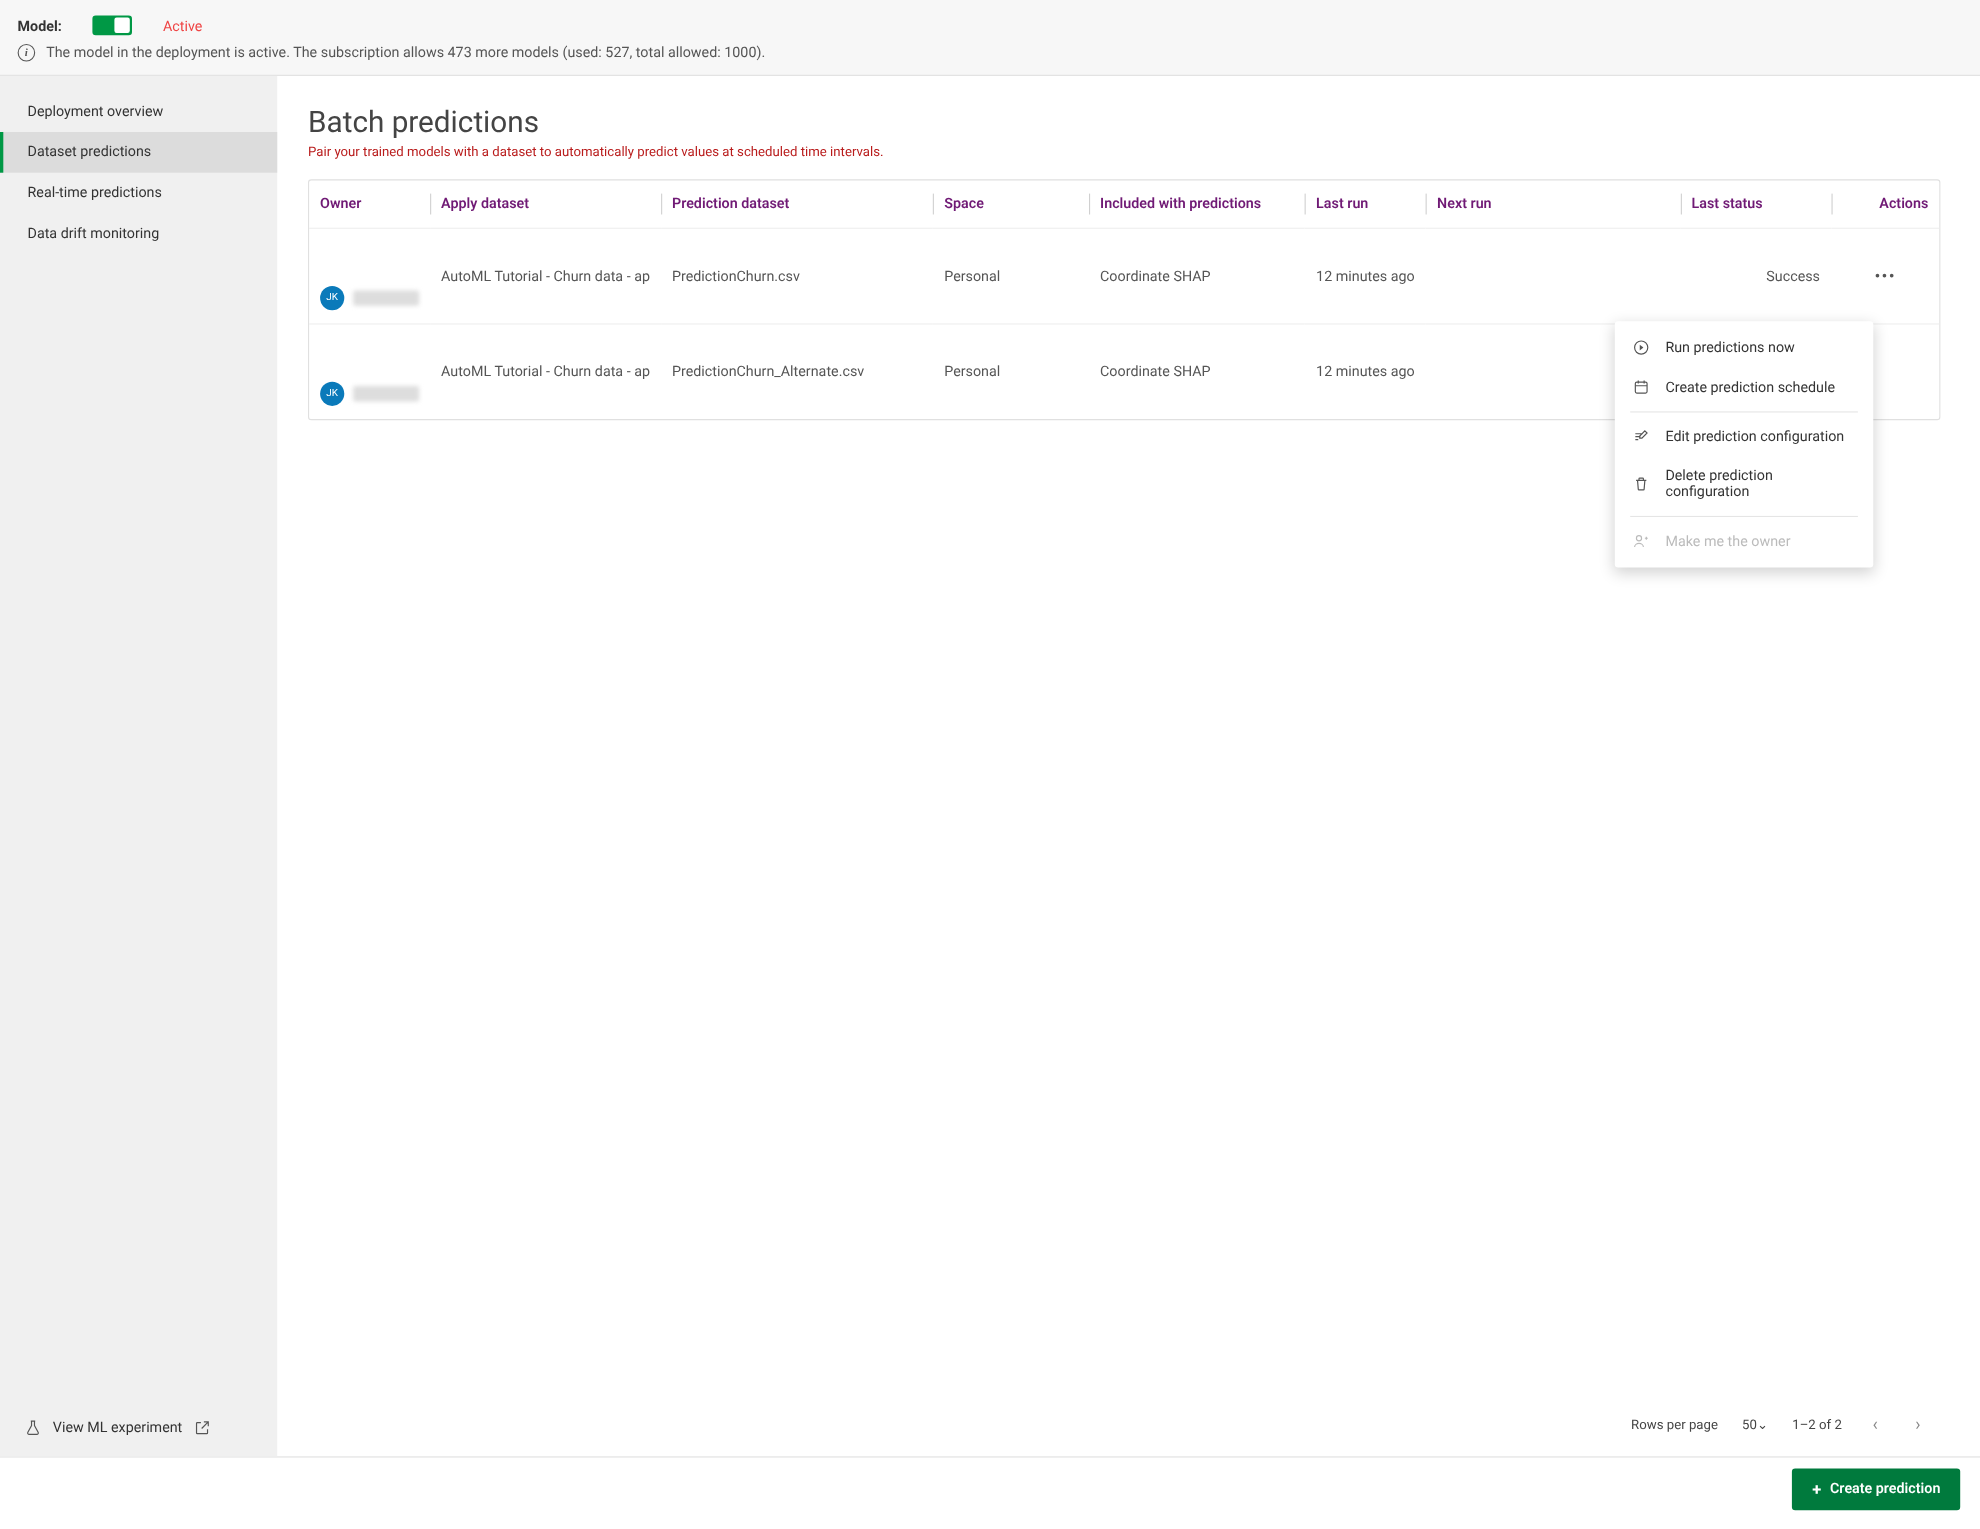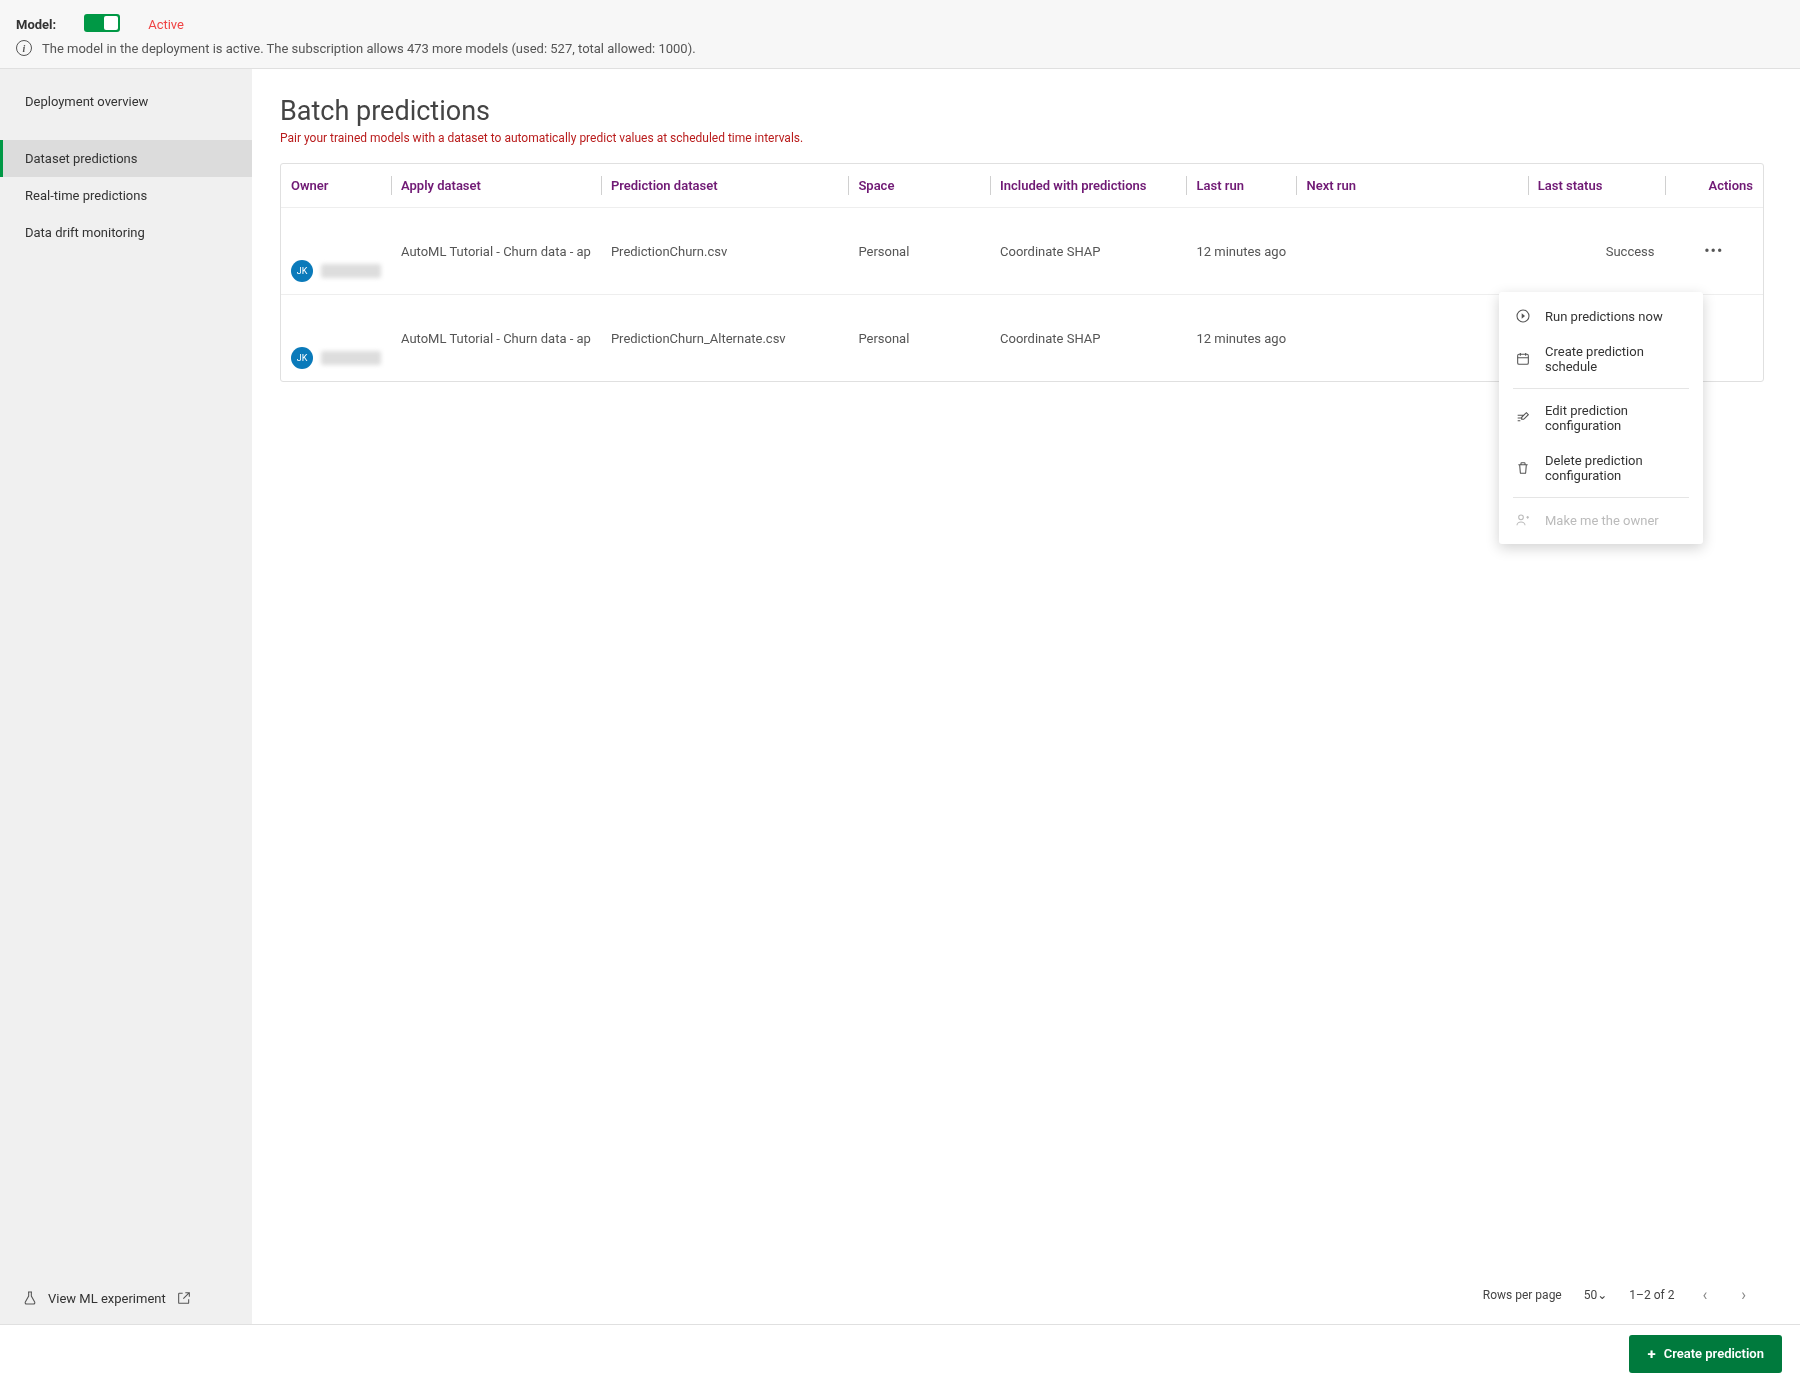--- a/index.html
+++ b/index.html
@@ -13,42 +13,42 @@
 .toggle::after { content: ""; position: absolute; right: 2px; top: 2px; width: 14px; height: 14px; background: #fff; border-radius: 2px; }
 .status-text { font-size: 13px; color: #ef4444; }
 .info-row { display: flex; align-items: center; gap: 10px; color: #555; font-size: 13px; }
 .info-icon { width: 16px; height: 16px; border: 1.3px solid #555; border-radius: 50%; display: inline-flex; align-items: center; justify-content: center; font-size: 10px; font-family: Georgia, serif; font-style: italic; font-weight: 700; }
 
 
 .layout { display: flex; height: calc(100% - 77px - 58px); }
 .sidebar { width: 252px; background: #f0f0f0; display: flex; flex-direction: column; }
 .sidebar-nav { padding-top: 14px; }
 .sidebar-item { padding: 11px 22px; font-size: 13px; color: #333; cursor: pointer; border-left: 3px solid transparent; }
-.sidebar-item.active { background: #dcdcdc; border-left-color: #009845; margin-top: 20px; }
+.sidebar-item.active { background: #dcdcdc; border-left-color: #009845; }
 .sidebar-footer { margin-top: auto; padding: 18px 22px; display: flex; align-items: center; gap: 10px; font-size: 13px; color: #333; cursor: pointer; }
 
 
 .main { flex: 1; padding: 26px 36px 0 28px; display: flex; flex-direction: column; position: relative; }
 .page-title { font-size: 27px; font-weight: 400; color: #444; }
 .page-subtitle { font-size: 12px; color: #b91c1c; margin-top: 4px; margin-bottom: 18px; }
 
 
 .table-wrap { border: 1px solid #e0e0e0; border-radius: 3px; background: #fff; overflow: visible; position: relative; }
 .tbl { width: 100%; border-collapse: collapse; }
 .tbl th { text-align: left; font-weight: 600; font-size: 13px; color: #701a75; padding: 14px 10px; position: relative; }
 .tbl th:not(:first-child)::before { content: ""; position: absolute; left: 0; top: 12px; bottom: 12px; width: 1px; background: #d0d0d0; }
 .tbl td { padding: 12px 10px; font-size: 13px; color: #555; border-top: 1px solid #eee; vertical-align: middle; white-space: nowrap; overflow: hidden; text-overflow: ellipsis; }
 .owner-cell { display: flex; align-items: center; gap: 8px; margin-top: 40px; }
 .avatar { width: 22px; height: 22px; border-radius: 50%; background: #0a7aba; color: #fff; font-size: 9px; display: flex; align-items: center; justify-content: center; flex-shrink: 0; }
 .name-blur { width: 60px; height: 14px; background: #ddd; filter: blur(2px); border-radius: 2px; }
 .actions-cell { text-align: center; }
 .actions-btn { cursor: pointer; font-size: 16px; color: #555; letter-spacing: 1px; line-height: 1; }
 
 
-.context-menu { position: absolute; right: 60px; top: 128px; width: 204px; background: #fff; box-shadow: 0 4px 14px rgba(0,0,0,0.18); border-radius: 3px; padding: 6px 0; z-index: 10; }
+.context-menu { position: absolute; right: 60px; top: 128px; width: 235px; background: #fff; box-shadow: 0 4px 14px rgba(0,0,0,0.18); border-radius: 3px; padding: 6px 0; z-index: 10; }
 .menu-item { display: flex; align-items: center; gap: 14px; padding: 10px 16px; font-size: 13px; color: #333; cursor: pointer; }
 .menu-item.disabled { color: #bbb; cursor: default; }
 .menu-sep { height: 1px; background: #e5e5e5; margin: 4px 14px; }
 .menu-icon { width: 16px; height: 16px; flex-shrink: 0; display: inline-flex; }
 
 
 .pagination-row { display: flex; align-items: center; justify-content: flex-end; gap: 22px; padding: 20px 12px; font-size: 12px; color: #444; }
 .rows-select { font-size: 12px; color: #444; }
 .chev { font-size: 16px; color: #888; cursor: pointer; padding: 0 6px; }
 

